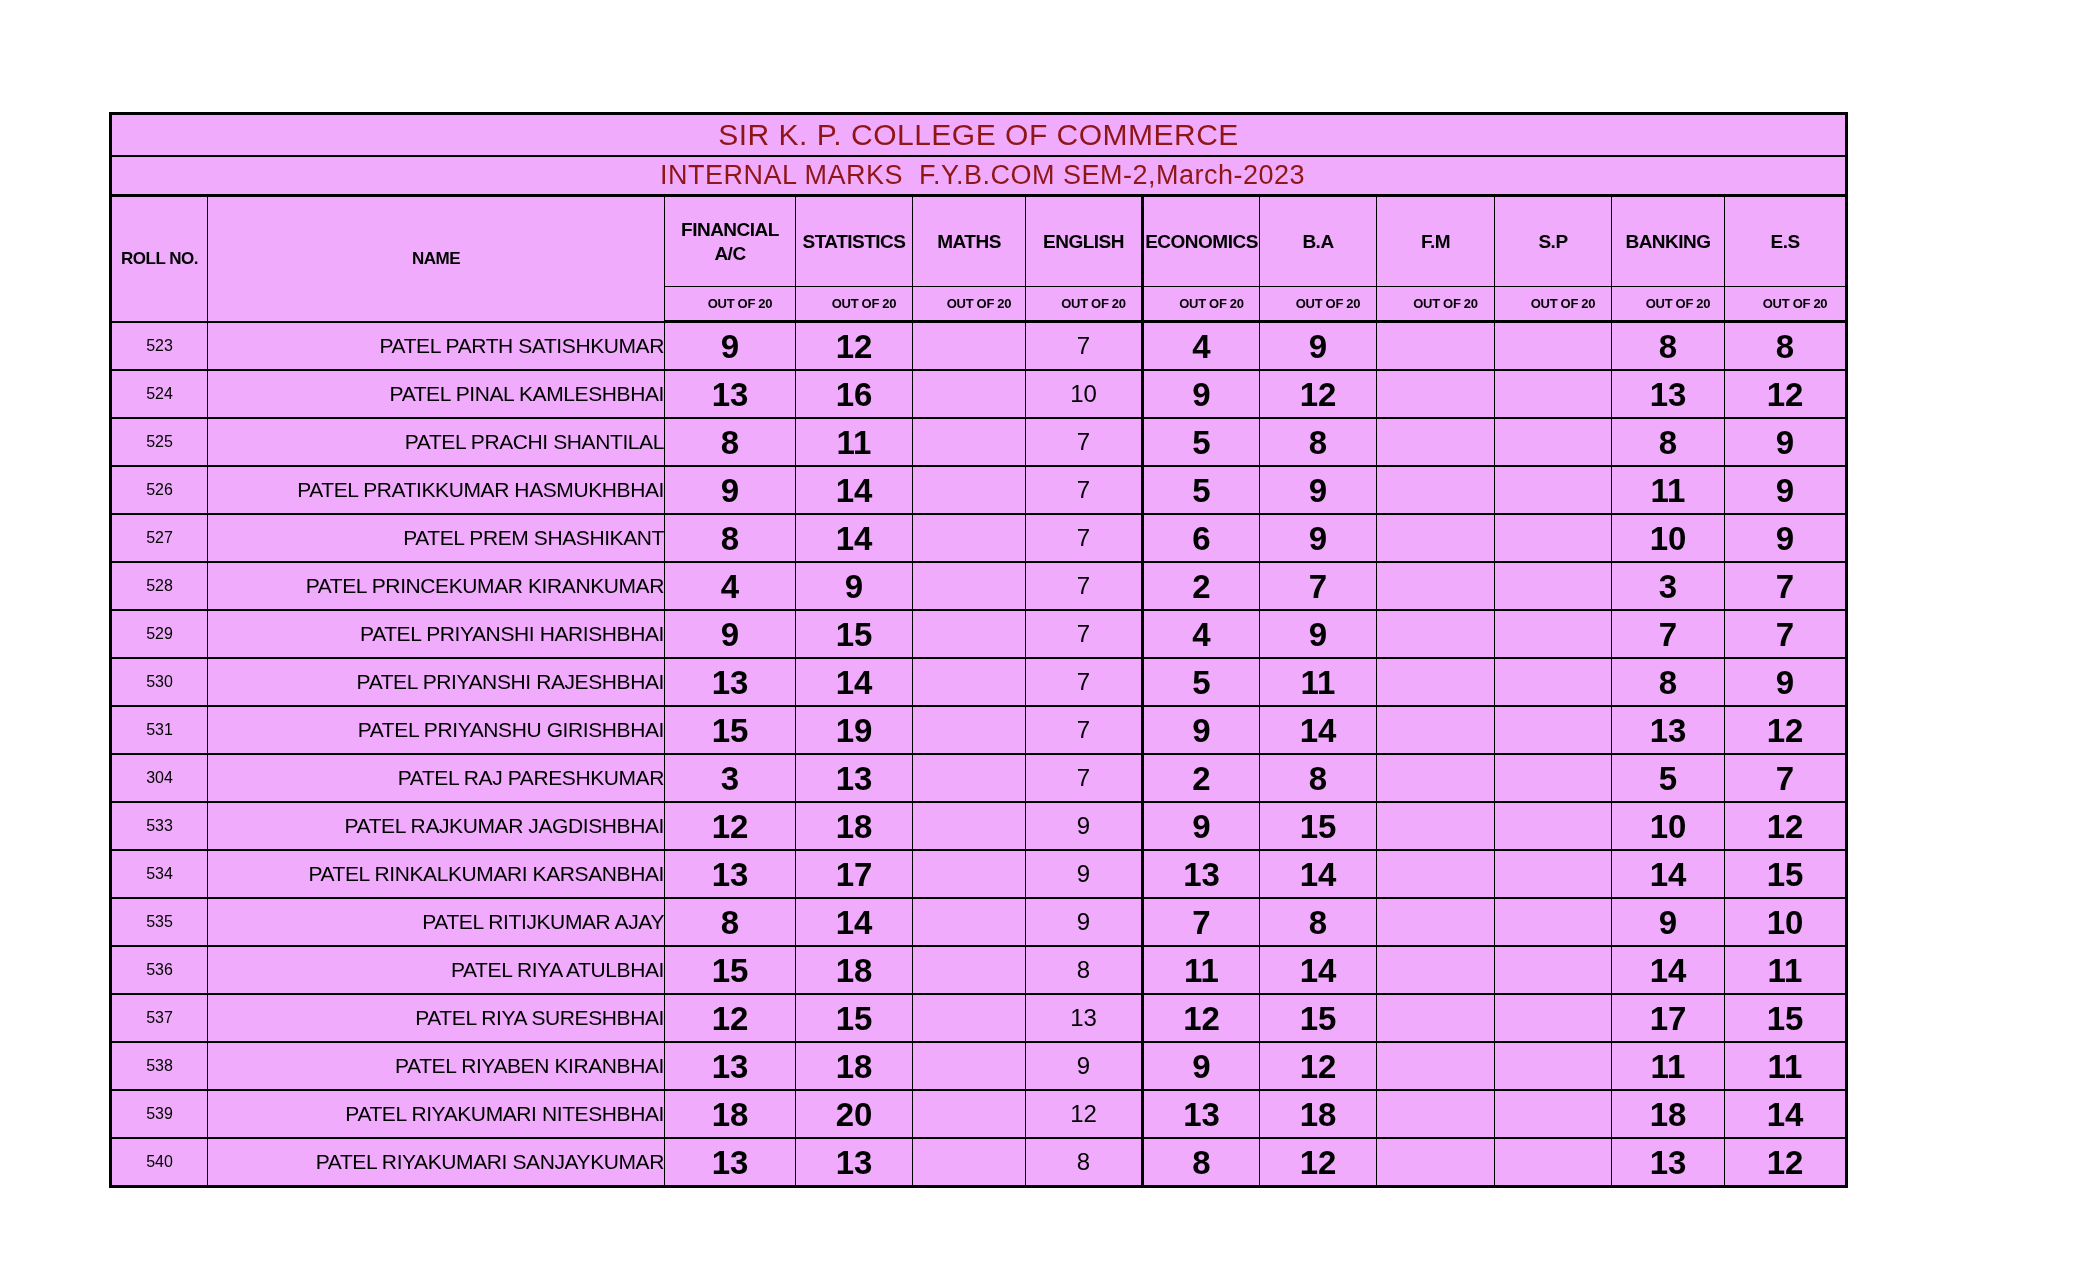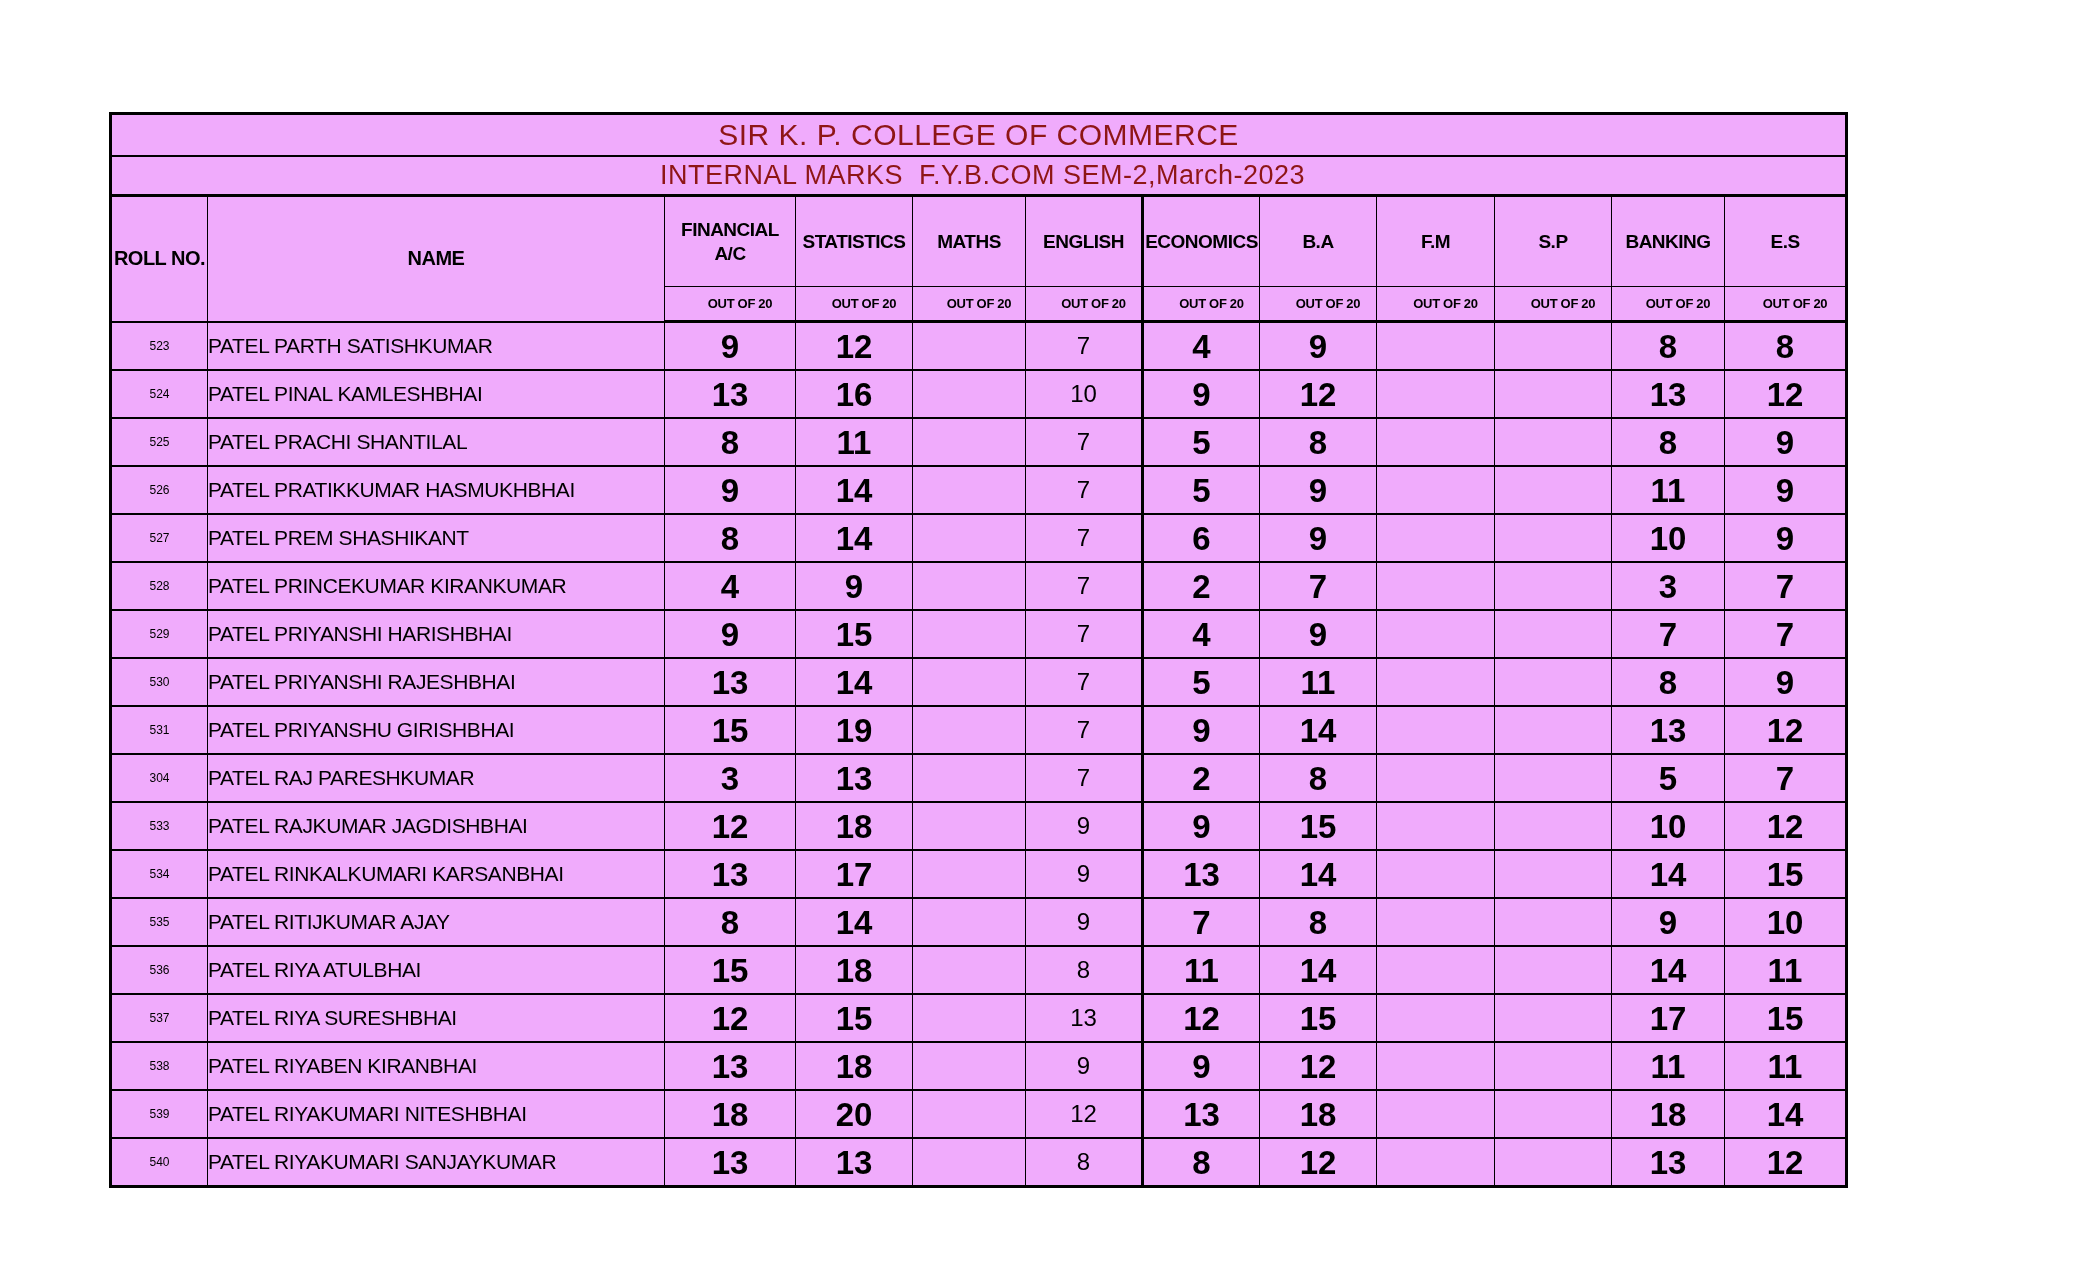--- a/index.html
+++ b/index.html
@@ -47,39 +47,39 @@
 
   
   tr.head-row th {
     height: 89px;
     font-size: 19px;
     font-weight: bold;
     letter-spacing: -0.5px;
     text-align: center;
     line-height: 1.25;
   }
-  tr.head-row th.h-roll, tr.head-row th.h-name { font-size: 20px; }
+  tr.head-row th.h-roll, tr.head-row th.h-name { font-size: 17px; }
   tr.outof-row th {
     height: 33px;
     font-size: 13px;
     font-weight: bold;
     letter-spacing: -0.3px;
     text-align: center;
     border-bottom-width: 3px;
     padding-left: 20px;
   }
 
   
   tbody.data td {
     height: 46px;
     border-top-width: 2px;
   }
-  td.c-roll { text-align: center; font-size: 12px; font-weight: normal; }
+  td.c-roll { text-align: center; font-size: 16px; font-weight: normal; }
   td.c-name {
-    text-align: left;
+    text-align: right;
     padding-left: 7px;
     font-size: 21px;
     letter-spacing: -0.4px;
     white-space: nowrap;
   }
   td.c-mark {
     text-align: center;
     font-weight: bold;
     font-size: 33px;
     line-height: 1;

